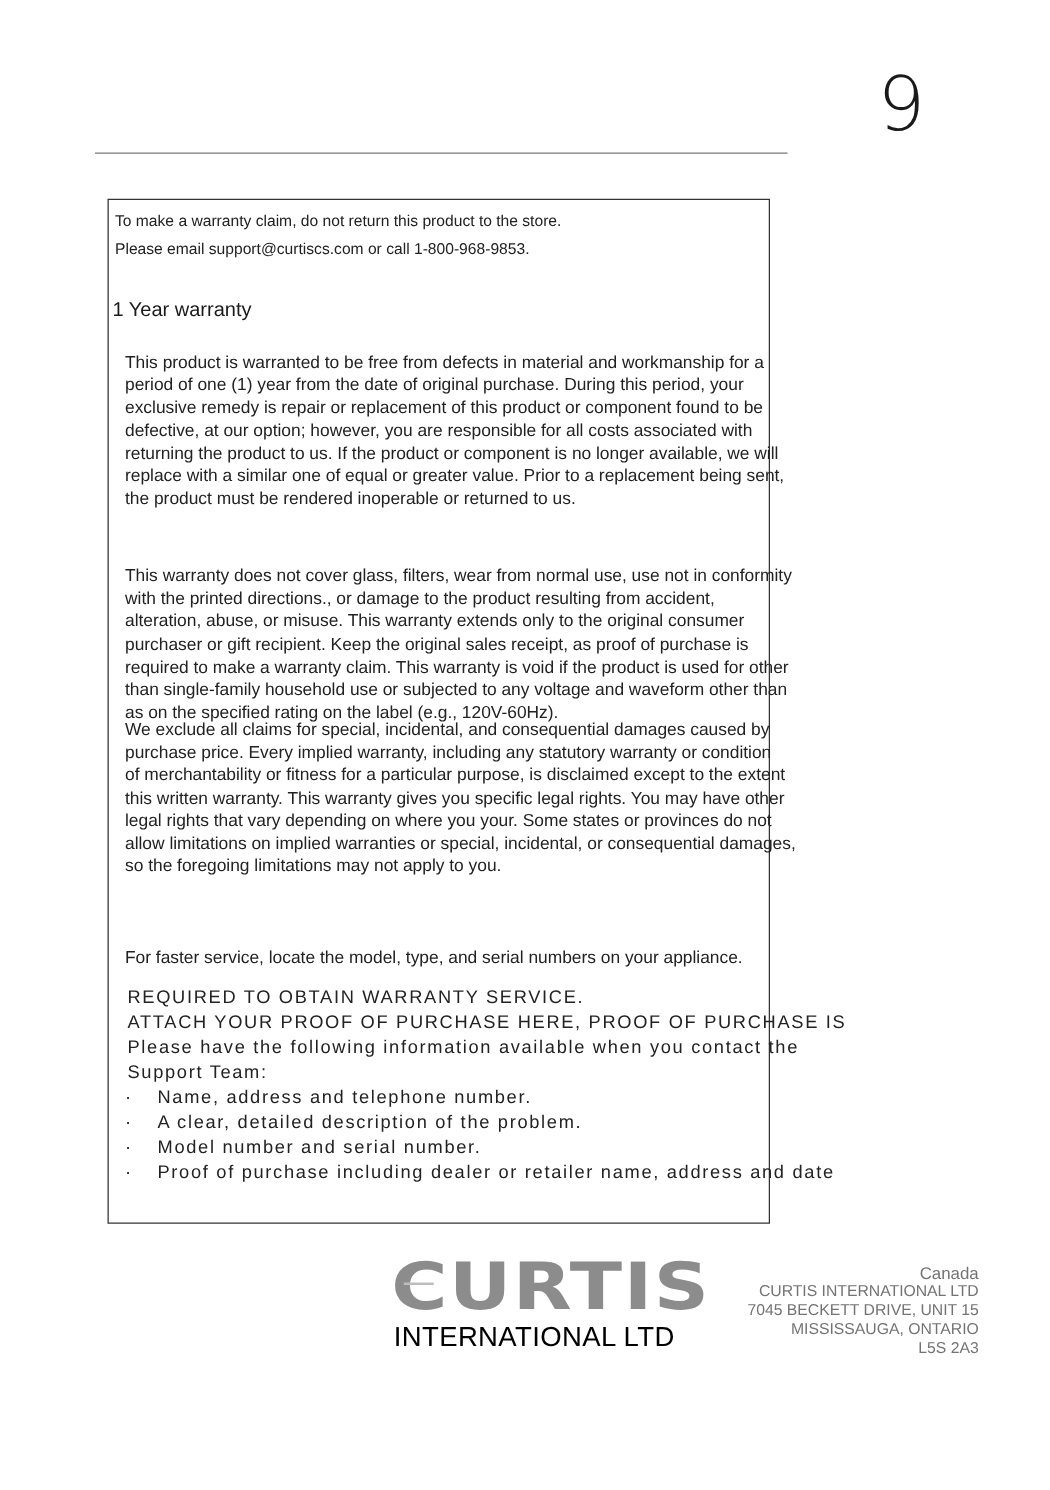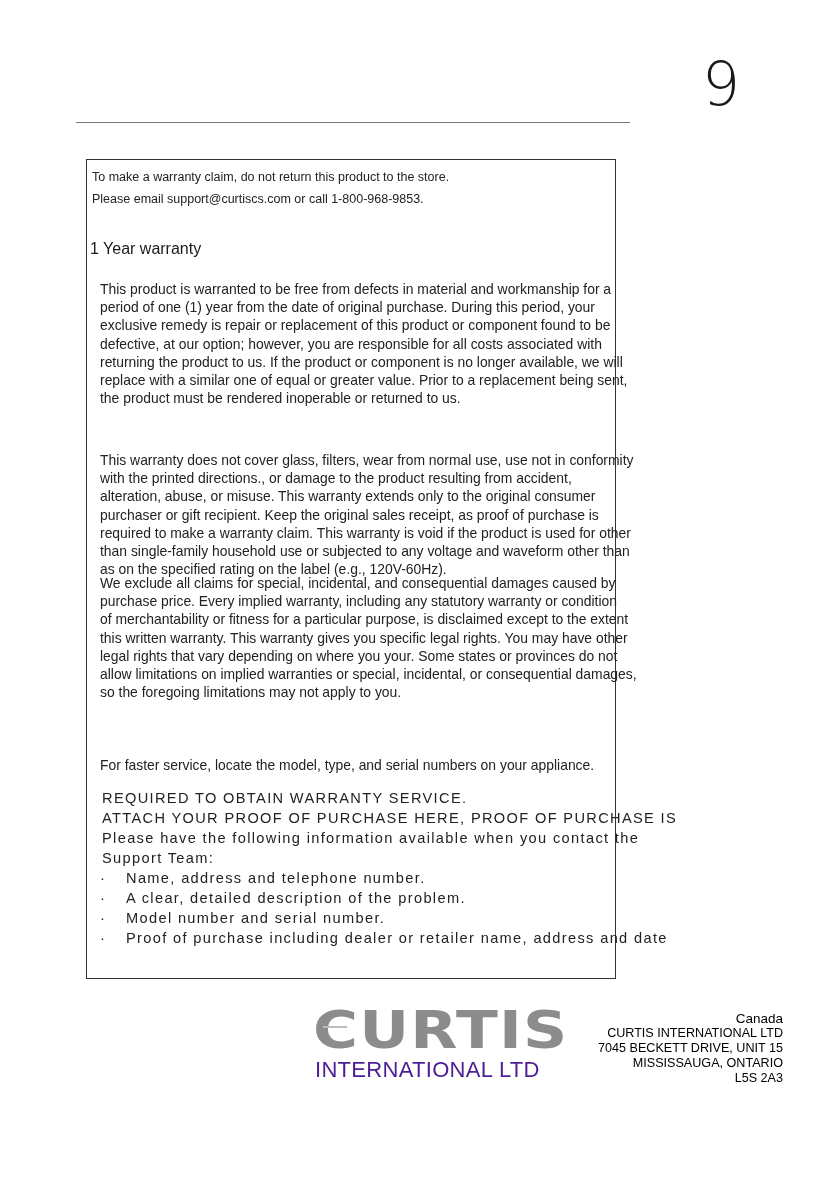--- a/index.html
+++ b/index.html
@@ -103,40 +103,40 @@
       font-family: "DejaVu Sans", sans-serif;
       transform: scaleX(1.18);
       transform-origin: left;
     }
     .logo-sub {
       position: absolute;
       left: 2px;
       top: 50px;
       font-size: 22px;
       line-height: 24px;
-      color: #4c1d95;
+      color: #000000;
       letter-spacing: 0.3px;
       font-family: "Liberation Sans", sans-serif;
     }
     .logo-star {
       position: absolute;
       left: 10px;
       top: 18px;
       width: 24px;
       height: 2px;
       background: #bdbdbd;
     }
     .address {
       position: absolute;
       right: 57px;
       top: 1011px;
       text-align: right;
       font-size: 12.6px;
       line-height: 15px;
-      color: #000000;
+      color: #737373;
     }
     .address .country { font-size: 13.5px; }
   </style>
 </head>
 <body>
 
 <div class="page-number">9</div>
 <div class="header-rule" style="width:554px;"></div>
 
 <div class="warranty-box">

